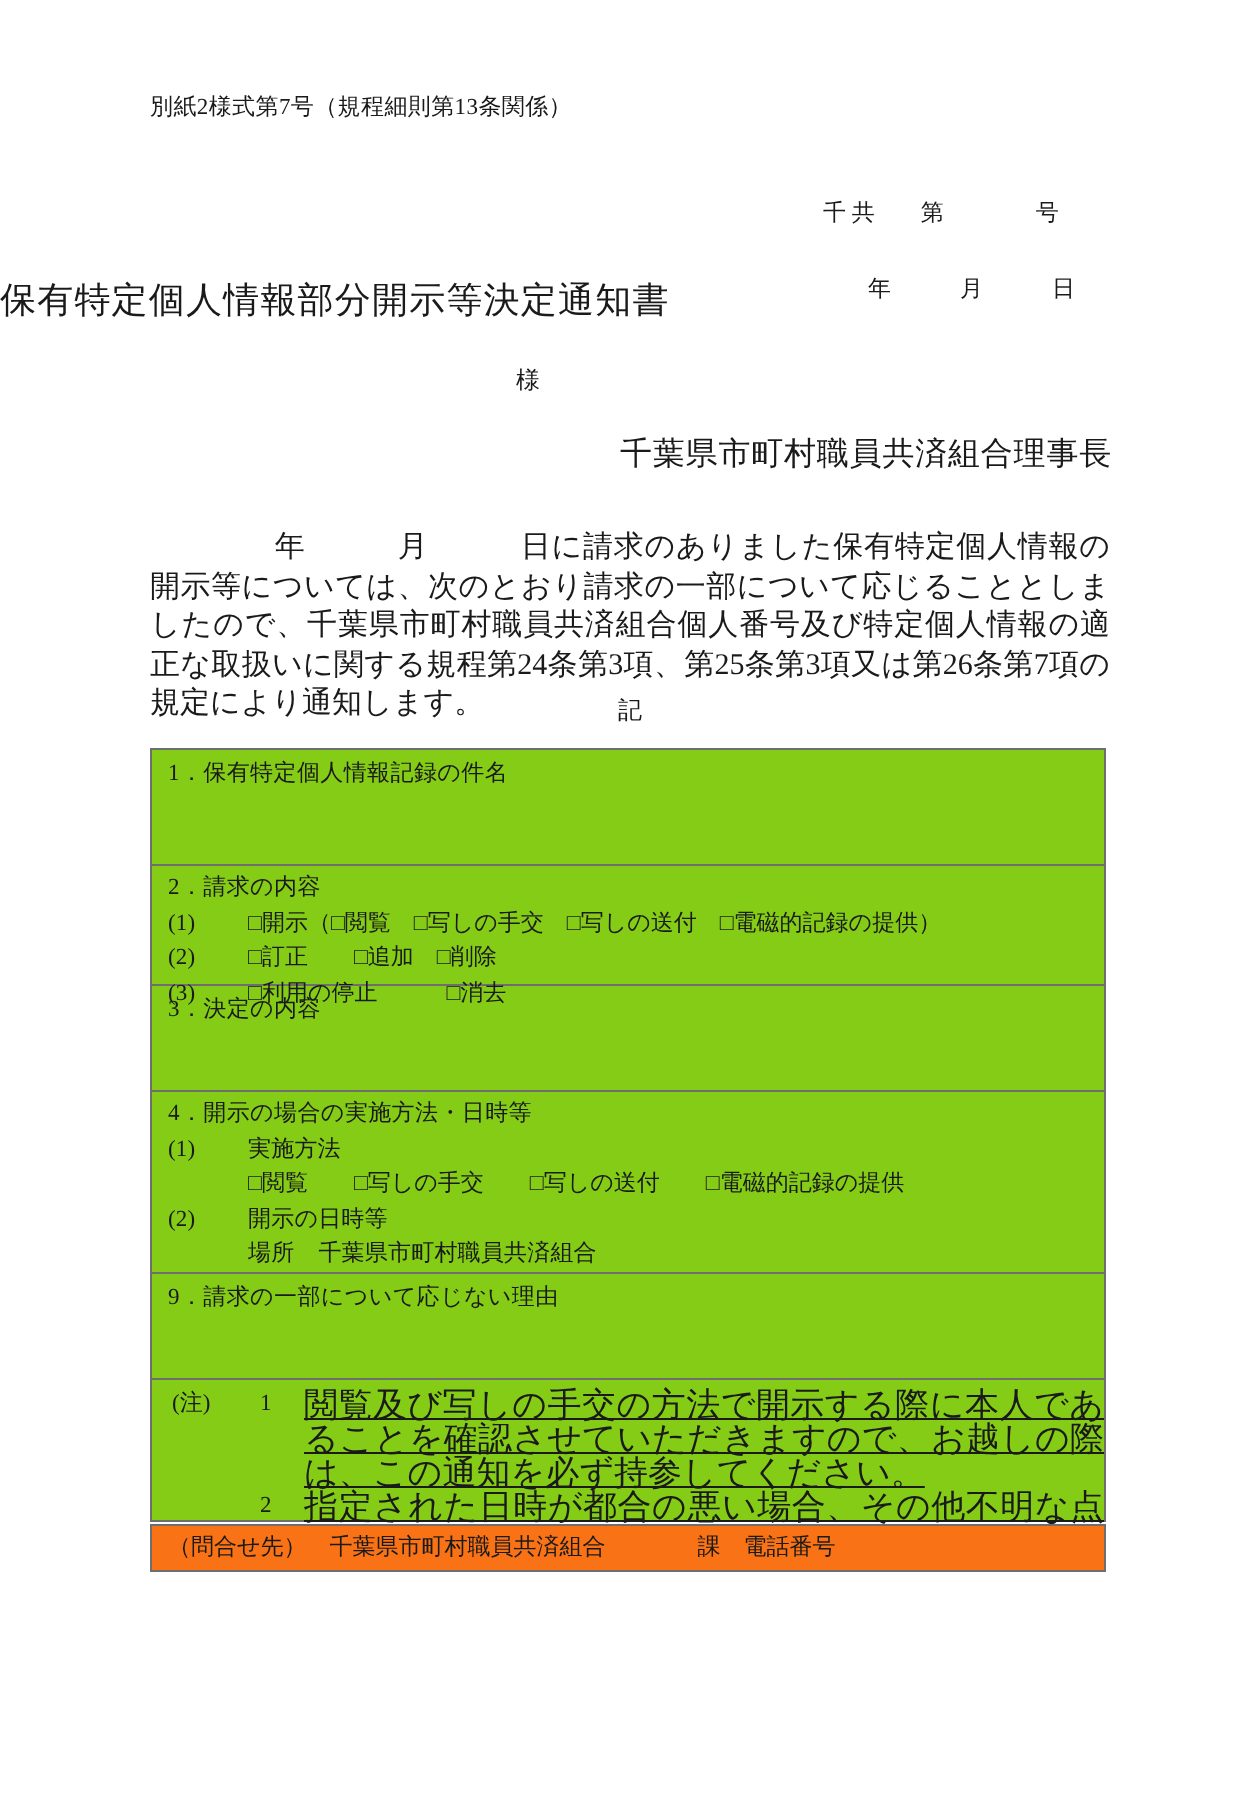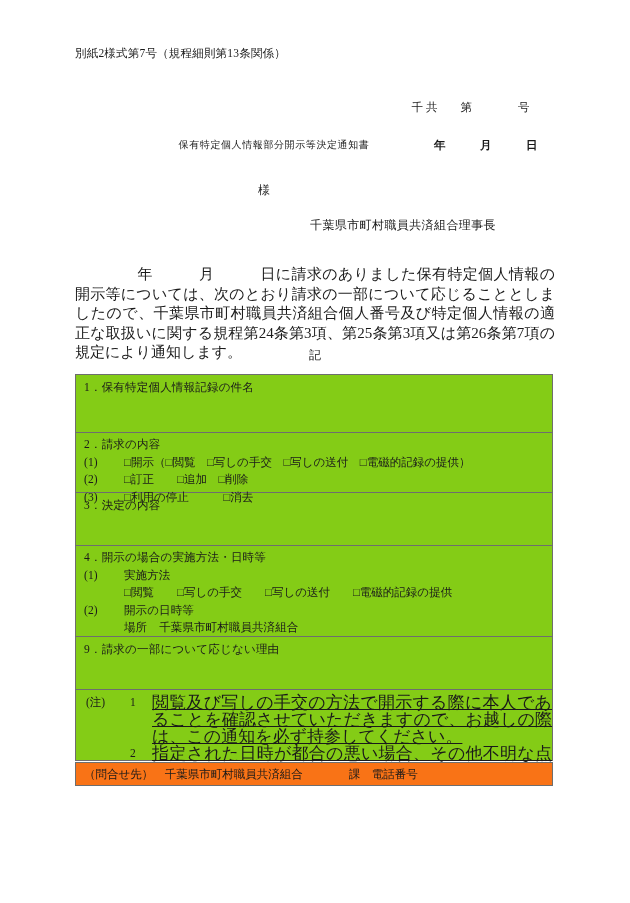--- a/index.html
+++ b/index.html
@@ -37,45 +37,43 @@
     position: absolute;
     left: 400px;
     top: 79px;
     font-size: 11.5px;
     line-height: 19px;
     white-space: pre;
   }
   .doc-number-block .line2 {
     display: block;
     padding-left: 34px;
-    font-weight: bold;
   }
 
   .doc-title {
     position: absolute;
     left: 0;
     top: 138px;
     width: 548px;
-    text-align: center;
-    font-size: 10px;
+    font-size: 18px;
     letter-spacing: 0.6px;
   }
 
   .addressee {
     position: absolute;
     left: 258px;
     top: 182px;
     font-size: 12px;
   }
 
   .issuer {
     position: absolute;
     left: 310px;
     top: 217px;
-    font-size: 12px;
+    font-size: 16px;
     letter-spacing: 0.4px;
     white-space: nowrap;
   }
 
   
   .body-para {
     position: absolute;
     left: 75px;
     top: 265px;
     width: 480px;

